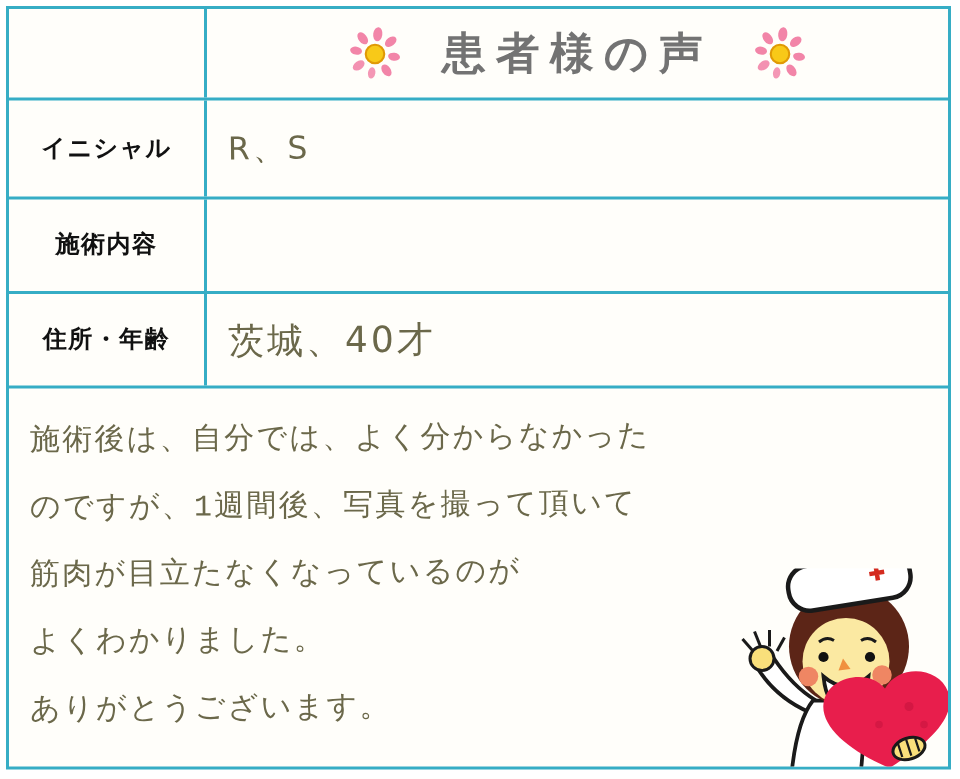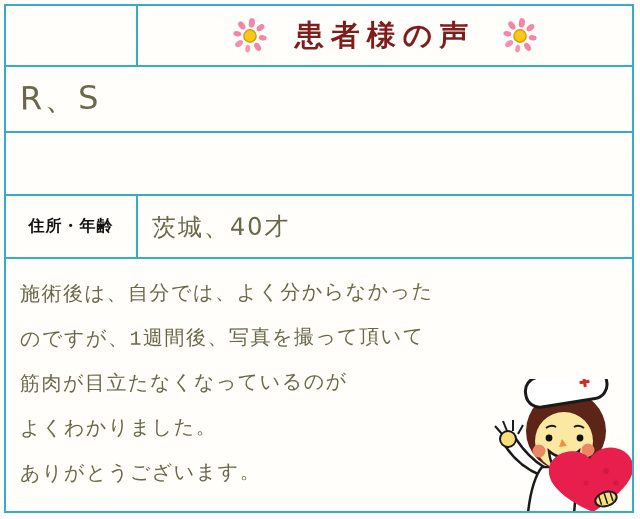--- a/index.html
+++ b/index.html
@@ -57,35 +57,35 @@
   .header-cell{
     flex:1 1 auto;
     display:flex;
     align-items:center;
     justify-content:center;
     gap:26px;
   }
   .title{
     font-size:29px;
     font-weight:bold;
-    color:#7f1d1d;
+    color:#737373;
     letter-spacing:7px;
   }
   .daisy{width:38px;height:38px;flex:0 0 auto;}
   
   .row-initial{height:66px;}
   .row-treatment{height:63px;}
   .row-address{height:63px;justify-content:flex-end;}
   .hand{
     color:var(--ink);
     transform:rotate(-0.6deg);
     letter-spacing:2px;
     white-space:nowrap;
   }
-  .v-initial{font-size:32px;}
+  .v-initial{font-size:21px;}
   .v-treatment{font-size:25px;}
   .v-address{font-size:24px;}
   
   .row-impressions .label-cell{
     align-items:flex-start;
     padding-top:16px;
   }
   .impressions-value{
     align-items:flex-start;
     flex-direction:column;
@@ -139,26 +139,28 @@
           <ellipse cx="20" cy="6" rx="3" ry="4.6" transform="rotate(235 20 20)" opacity="0.9"></ellipse>
           <ellipse cx="20" cy="6.5" rx="2.8" ry="4.2" transform="rotate(280 20 20)"></ellipse>
           <ellipse cx="20" cy="6" rx="3" ry="4.8" transform="rotate(322 20 20)"></ellipse>
         </g>
         <circle cx="20" cy="20" r="6.5" fill="#f8c918" stroke="#e09a06" stroke-width="1.5"></circle>
       </svg>
     </div>
   </div>
 
   <div class="row row-initial">
+    <div class="label-cell">イニシャル</div>
     <div class="value-cell">
       <span class="hand v-initial">R、S</span>
     </div>
   </div>
 
   <div class="row row-treatment">
+    <div class="label-cell">施術内容</div>
   </div>
 
   <div class="row row-address">
     <div class="label-cell">住所・年齢</div>
     <div class="value-cell">
       <span class="hand v-address">茨城、40才</span>
     </div>
   </div>
 
   <div class="row row-impressions">

